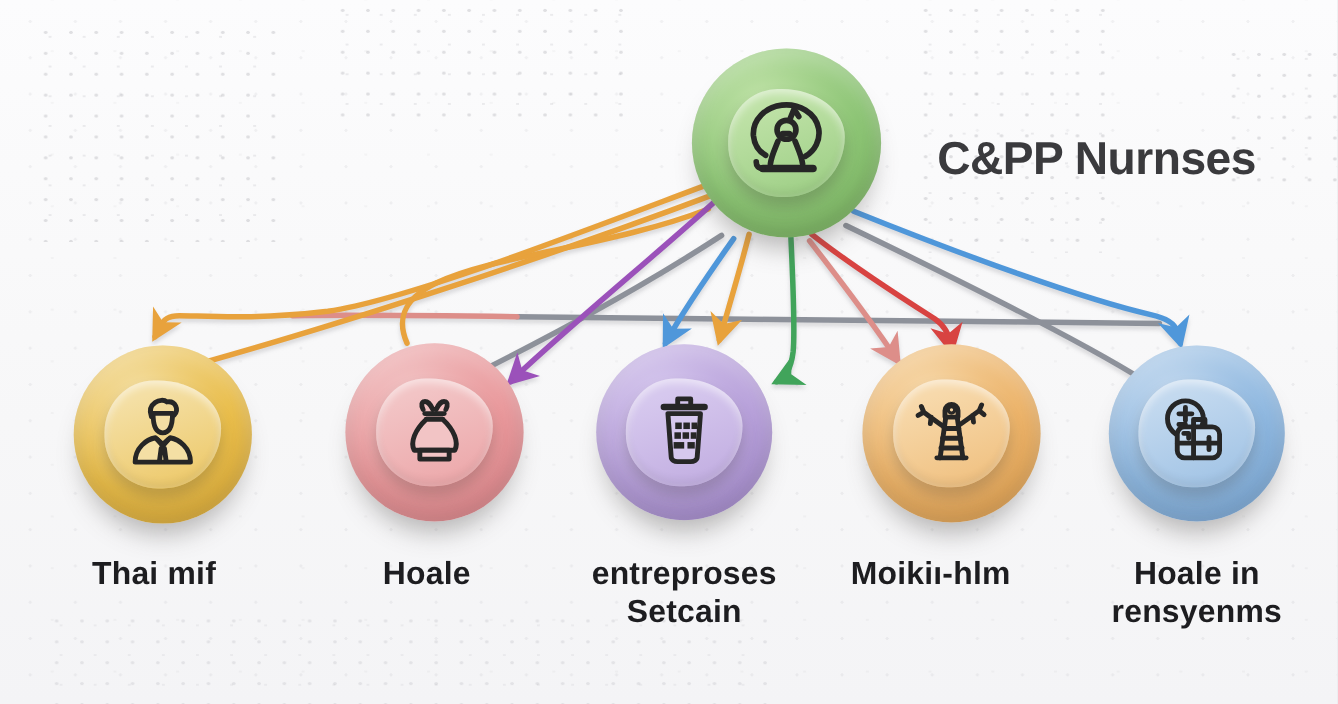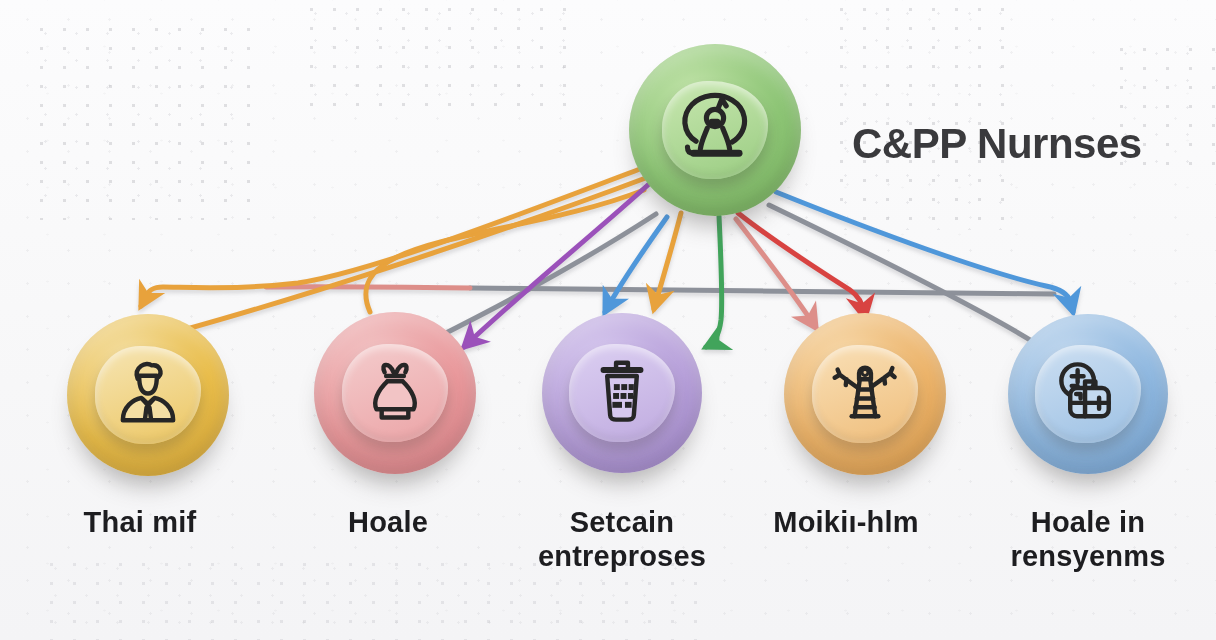--- a/index.html
+++ b/index.html
@@ -197,22 +197,22 @@
     </div>
   </div>
 
   <div class="label l1">
     <div>Thai mif</div>
   </div>
   <div class="label l2">
     <div>Hoale</div>
   </div>
   <div class="label l3">
+    <div>entreproses</div>
     <div>Setcain</div>
-    <div>entreproses</div>
   </div>
   <div class="label l4">
     <div>Moikiı-hlm</div>
   </div>
   <div class="label l5">
     <div>Hoale in</div>
     <div>rensyenms</div>
   </div>
 </div>
 

